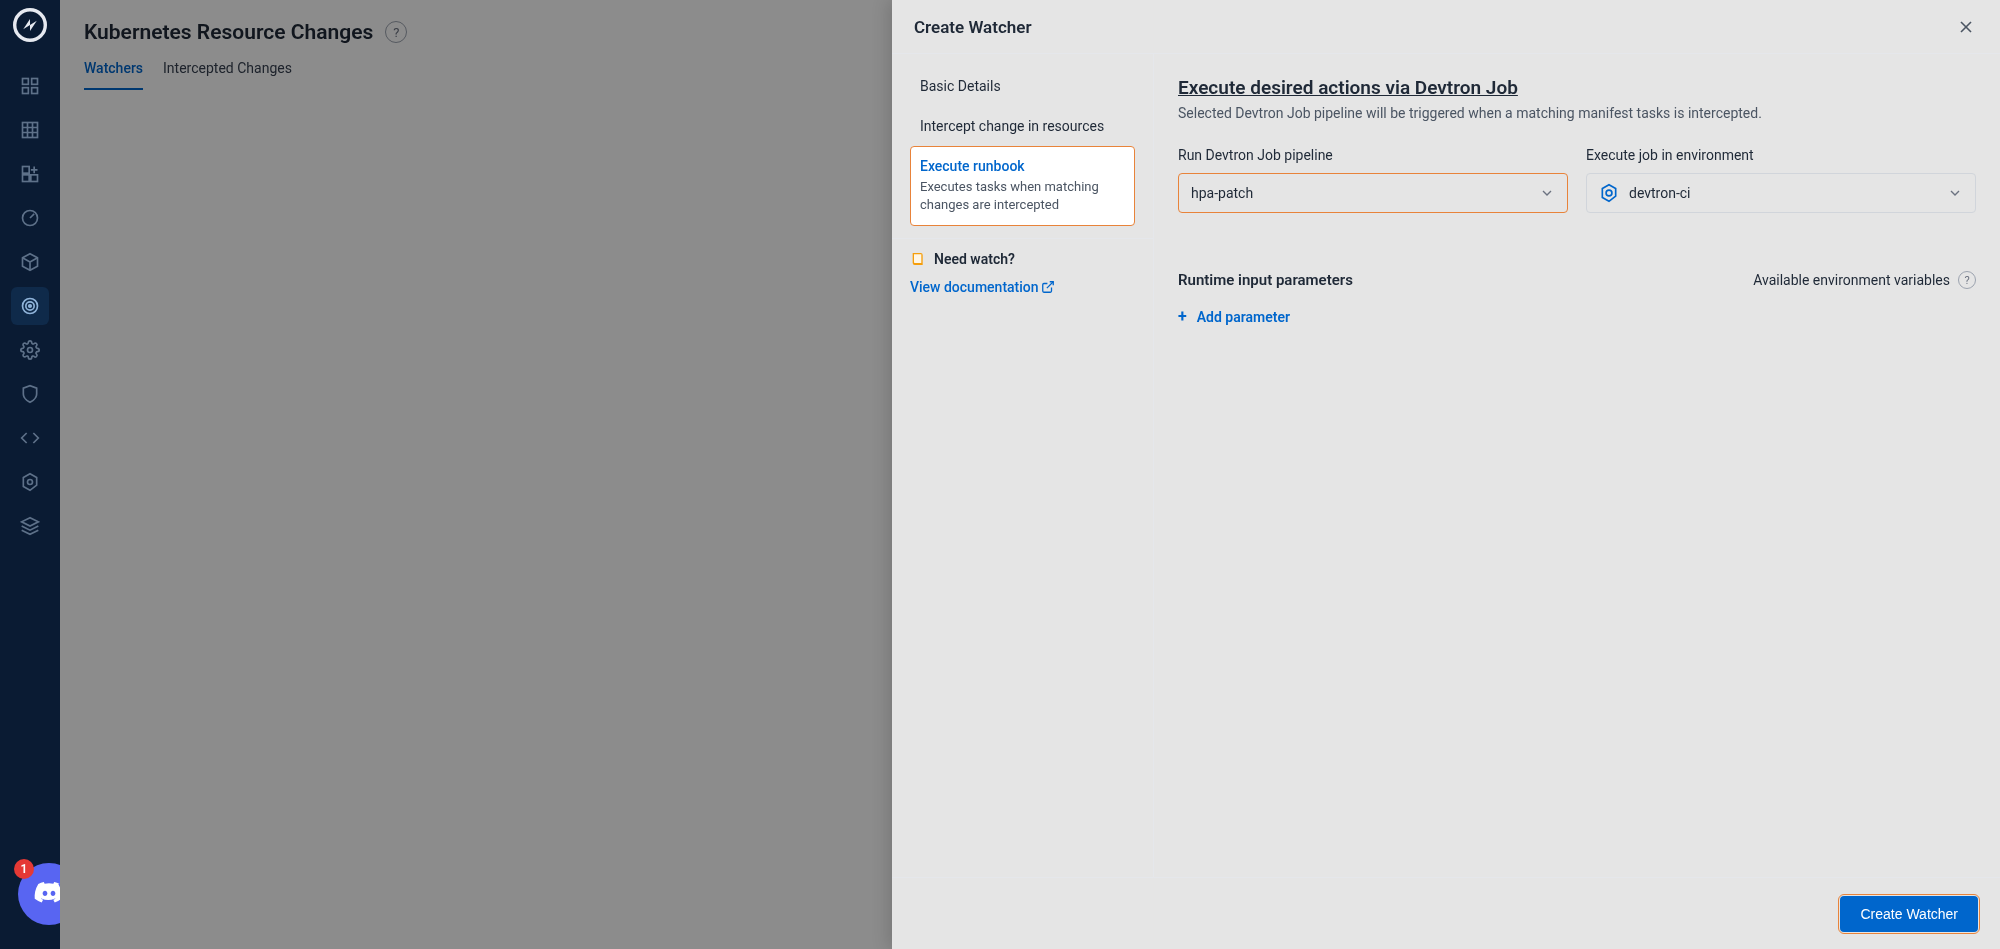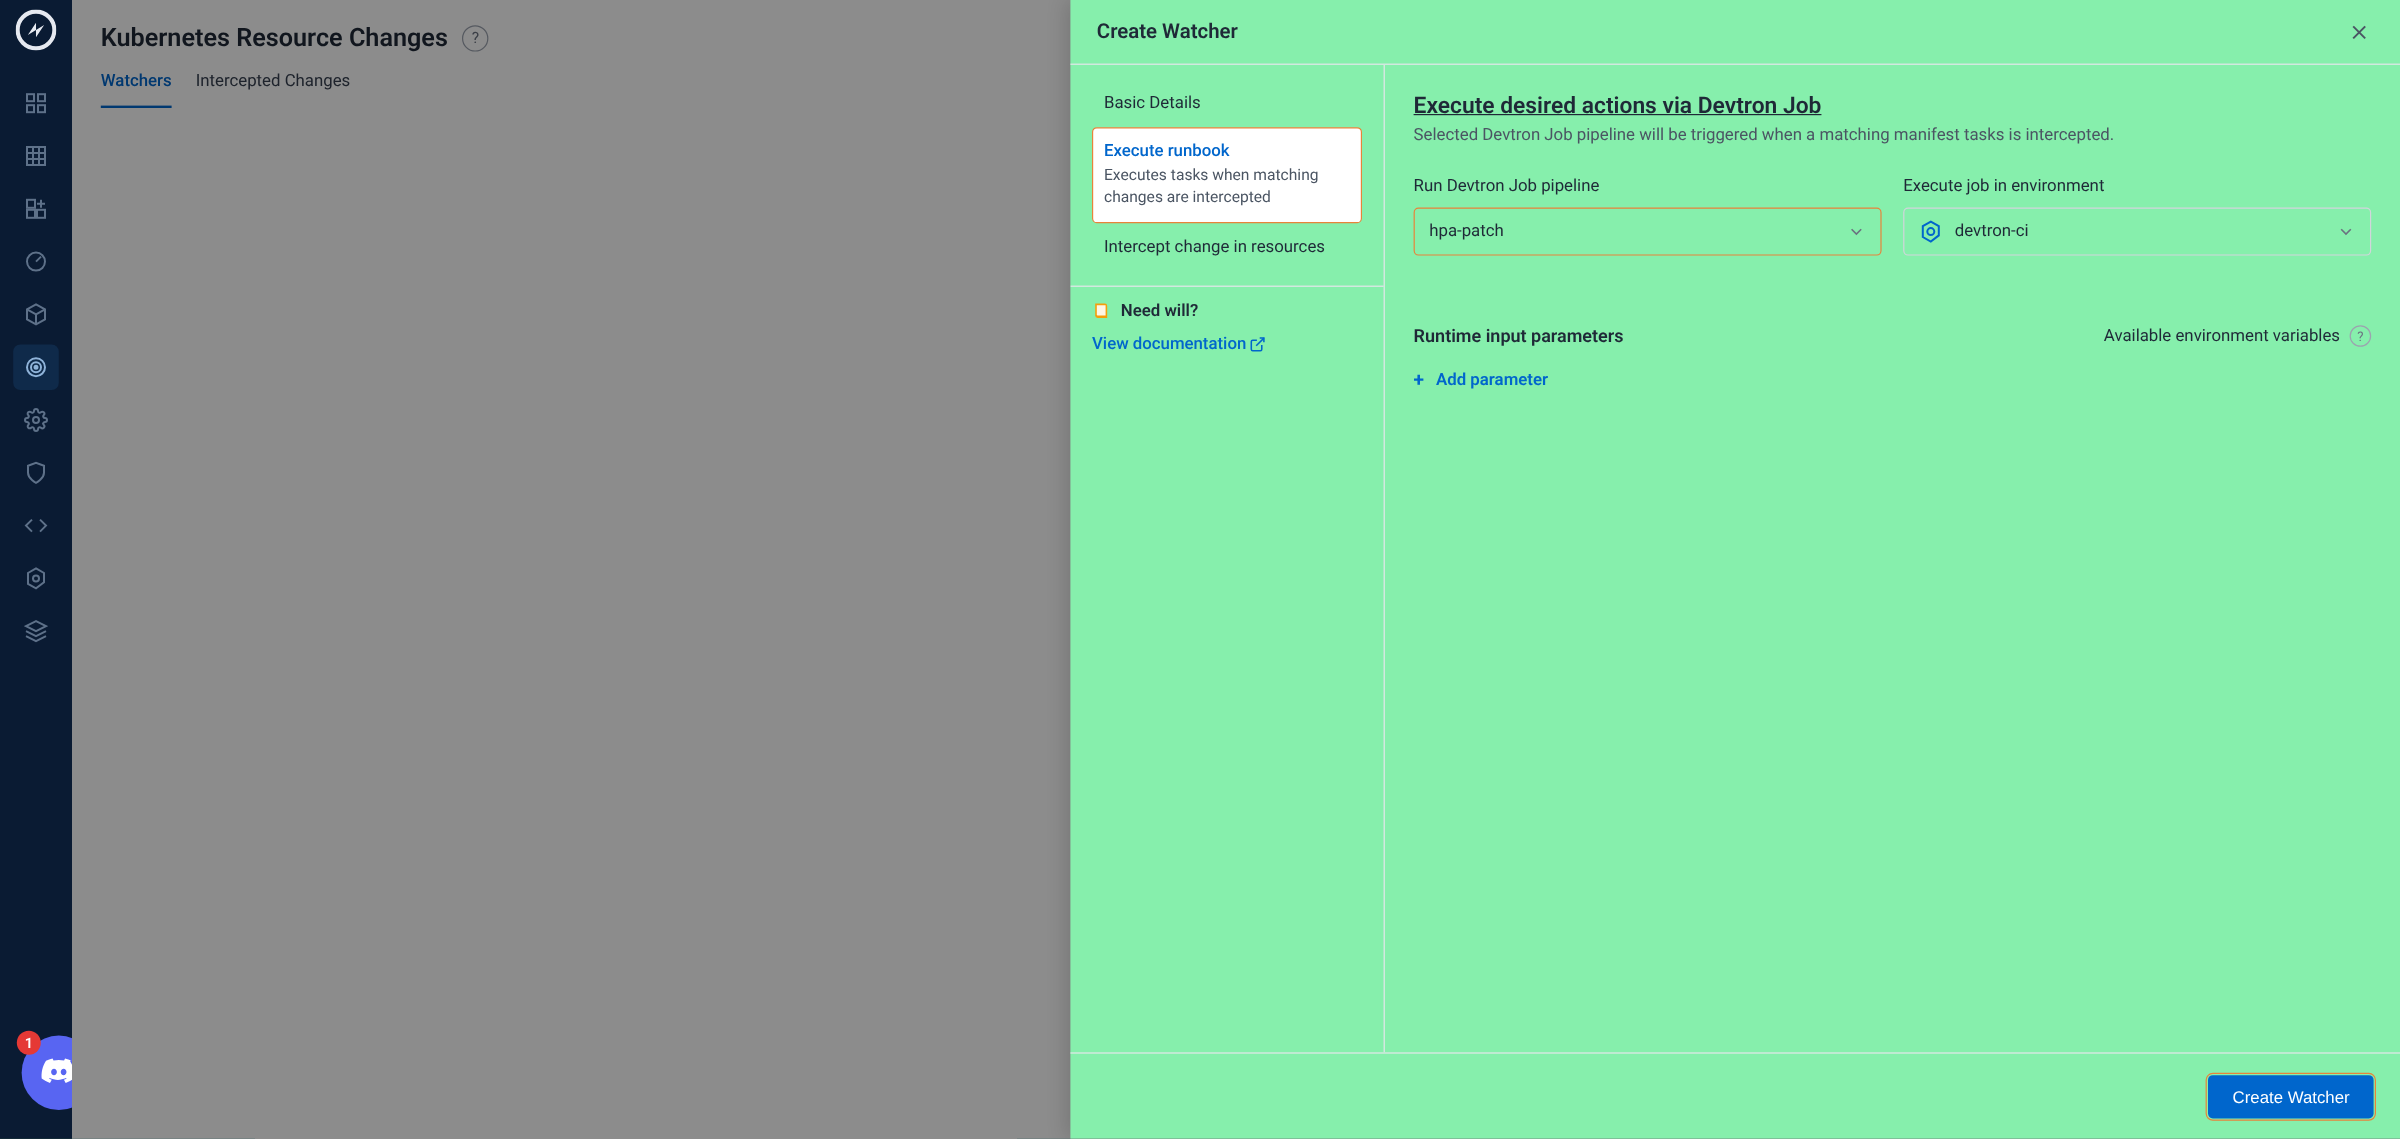--- a/index.html
+++ b/index.html
@@ -46,21 +46,21 @@
   .tab.active { color:#0066cc; border-bottom: 2.5px solid #0066cc; font-weight:500; }
 
   
   .dim {
     position: absolute; inset:0; background: rgba(0,0,0,0.45);
   }
 
   
   .drawer {
     position: absolute; right:0; top:0; bottom:0;
-    width: 1108px; background:#86efac; display:flex; flex-direction:column;
+    width: 1108px; background:#e5e5e5; display:flex; flex-direction:column;
     box-shadow: -4px 0 16px rgba(0,0,0,.15);
   }
   .drawer-head {
     height: 54px; display:flex; align-items:center; justify-content:space-between;
     padding: 0 22px; border-bottom:1px solid #e5e7eb;
   }
   .drawer-title { font-size: 17px; font-weight:600; color:#1f2937; }
   .close-btn { width:24px; height:24px; cursor:pointer; color:#4b5563; display:flex; align-items:center; justify-content:center; }
 
   .drawer-body { flex:1; display:flex; overflow:hidden; }
@@ -230,32 +230,32 @@
         <svg width="20" height="20" viewBox="0 0 24 24" fill="none" stroke="currentColor" stroke-width="2">
             <line x1="18" y1="6" x2="6" y2="18"></line>
             <line x1="6" y1="6" x2="18" y2="18"></line>
           </svg>
       </div>
     </div>
 
     <div class="drawer-body">
       <div class="step-col">
         <div class="step-item">Basic Details</div>
+        <div class="step-item">Intercept change in resources</div>
         <div class="step-item selected">
           <div class="st-title">Execute runbook</div>
           <div class="st-sub">Executes tasks when matching changes are intercepted</div>
         </div>
-        <div class="step-item">Intercept change in resources</div>
         <div class="divider"></div>
         <div class="help-row">
           <svg class="book-icon" viewBox="0 0 24 24" width="16" height="16">
               <path fill="#f59e0b" d="M4 3h12a3 3 0 0 1 3 3v15H7a3 3 0 0 1-3-3V3z"></path>
               <path fill="#fff6e5" d="M6 5h11v13H7a1 1 0 0 1-1-1V5z"></path>
             </svg>
-          <span>Need will?</span>
+          <span>Need watch?</span>
         </div>
         <div class="doc-link">
           <span>View documentation</span>
           <svg width="14" height="14" viewBox="0 0 24 24" fill="none" stroke="#0066cc" stroke-width="2.2">
               <path d="M18 13v6a2 2 0 0 1-2 2H5a2 2 0 0 1-2-2V8a2 2 0 0 1 2-2h6"></path>
               <polyline points="15 3 21 3 21 9"></polyline>
               <line x1="10" y1="14" x2="21" y2="3"></line>
             </svg>
         </div>
       </div>

